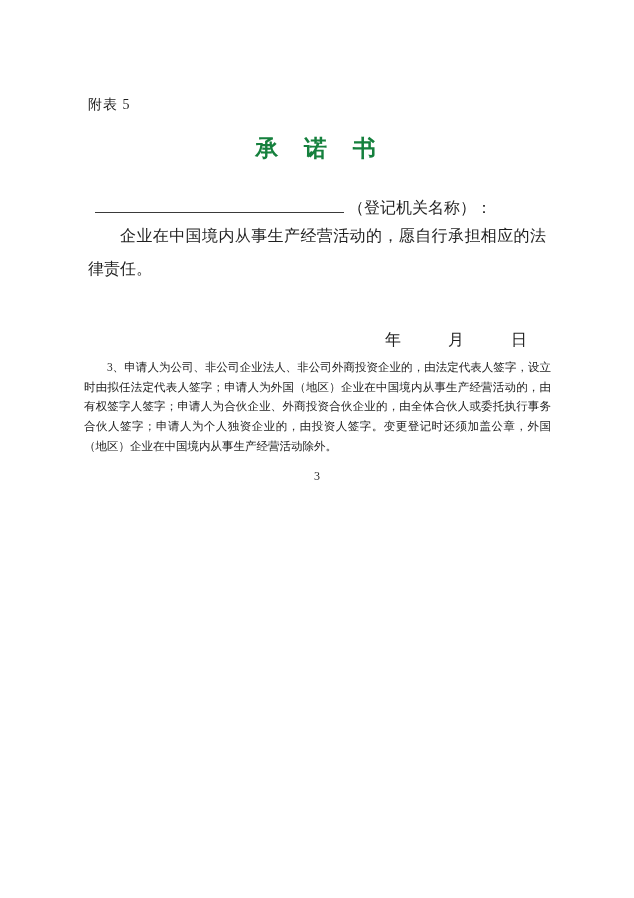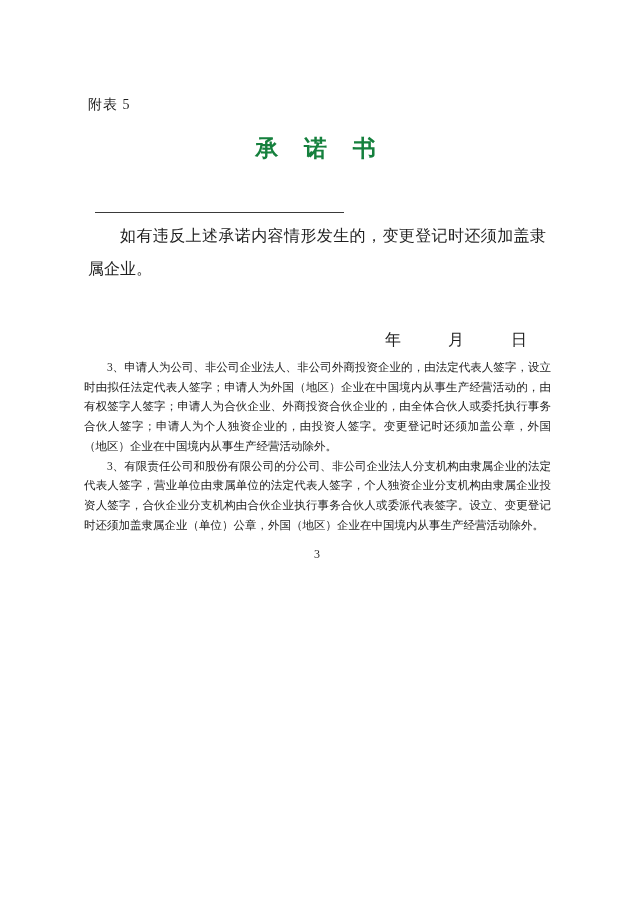--- a/index.html
+++ b/index.html
@@ -92,33 +92,32 @@
 </head>
 <body>
 
 <div class="page">
 
   <div class="attachment-label">附表 5</div>
 
   <div class="doc-title">承 诺 书</div>
 
   <div class="recipient-line">
-    <span class="blank blank-authority"></span>
+    <span class="blank blank-authority"></span><span>（登记机关名称）：</span>
   </div>
 
 
-  <p class="body-text para-2">如有违反上述承诺内容情形发生的，变更登记时还须加盖隶属企业。</p>
+  <p class="body-text para-2">企业在中国境内从事生产经营活动的，愿自行承担相应的法律责任。</p>
 
 
   <div class="date-line">
     <span>年</span>
     <span>月</span>
     <span>日</span>
   </div>
 
   <div class="notes">
     <p class="note-p indented">3、申请人为公司、非公司企业法人、非公司外商投资企业的，由法定代表人签字，设立时由拟任法定代表人签字；申请人为外国（地区）企业在中国境内从事生产经营活动的，由有权签字人签字；申请人为合伙企业、外商投资合伙企业的，由全体合伙人或委托执行事务合伙人签字；申请人为个人独资企业的，由投资人签字。变更登记时还须加盖公章，外国（地区）企业在中国境内从事生产经营活动除外。</p>
-    <p class="note-p indented">3、有限责任公司和股份有限公司的分公司、非公司企业法人分支机构由隶属企业的法定代表人签字，营业单位由隶属单位的法定代表人签字，个人独资企业分支机构由隶属企业投资人签字，合伙企业分支机构由合伙企业执行事务合伙人或委派代表签字。设立、变更登记时还须加盖隶属企业（单位）公章，外国（地区）企业在中国境内从事生产经营活动除外。</p>
   </div>
 
   <div class="page-number">3</div>
 
 </div>
 
 </body></html>

